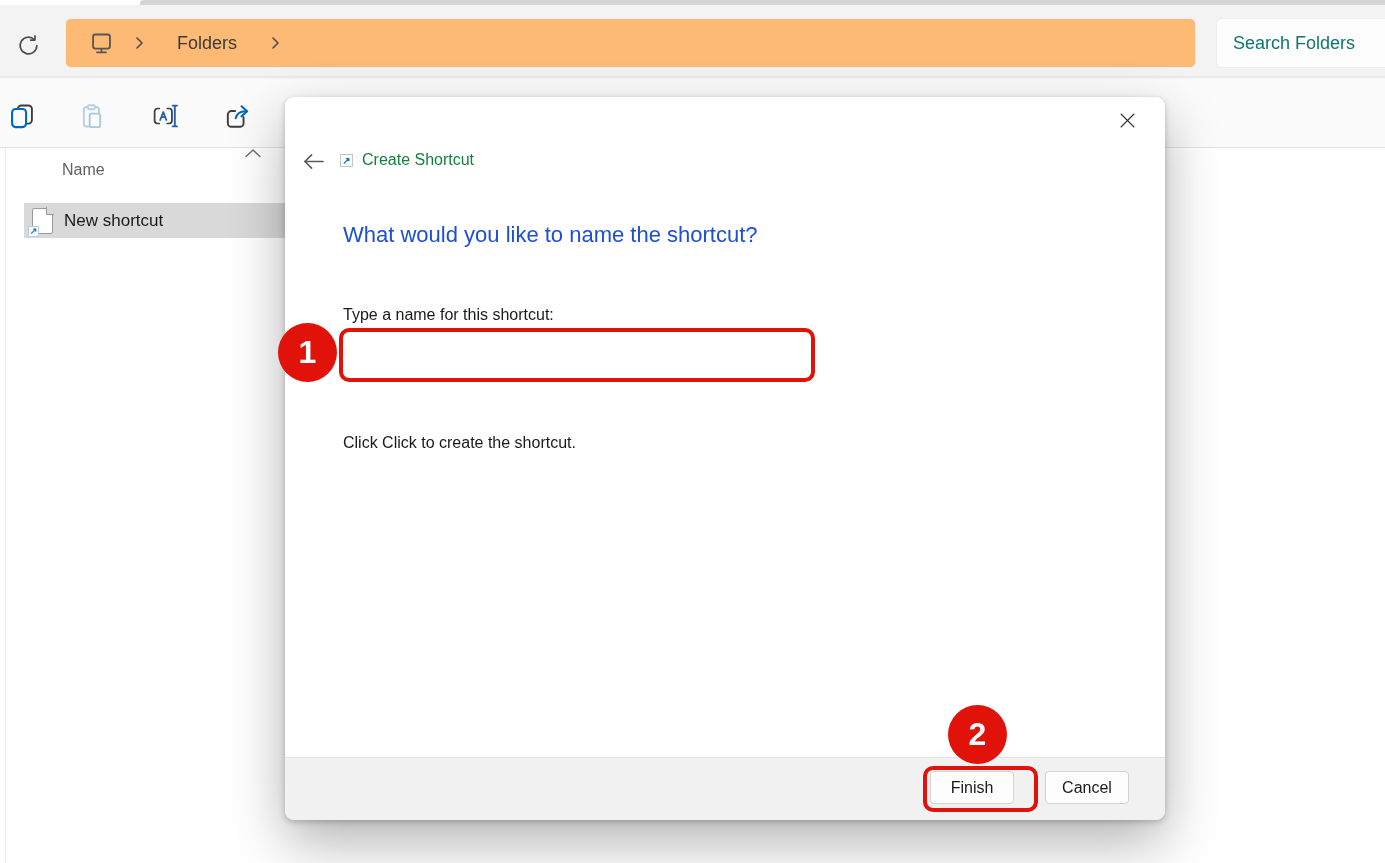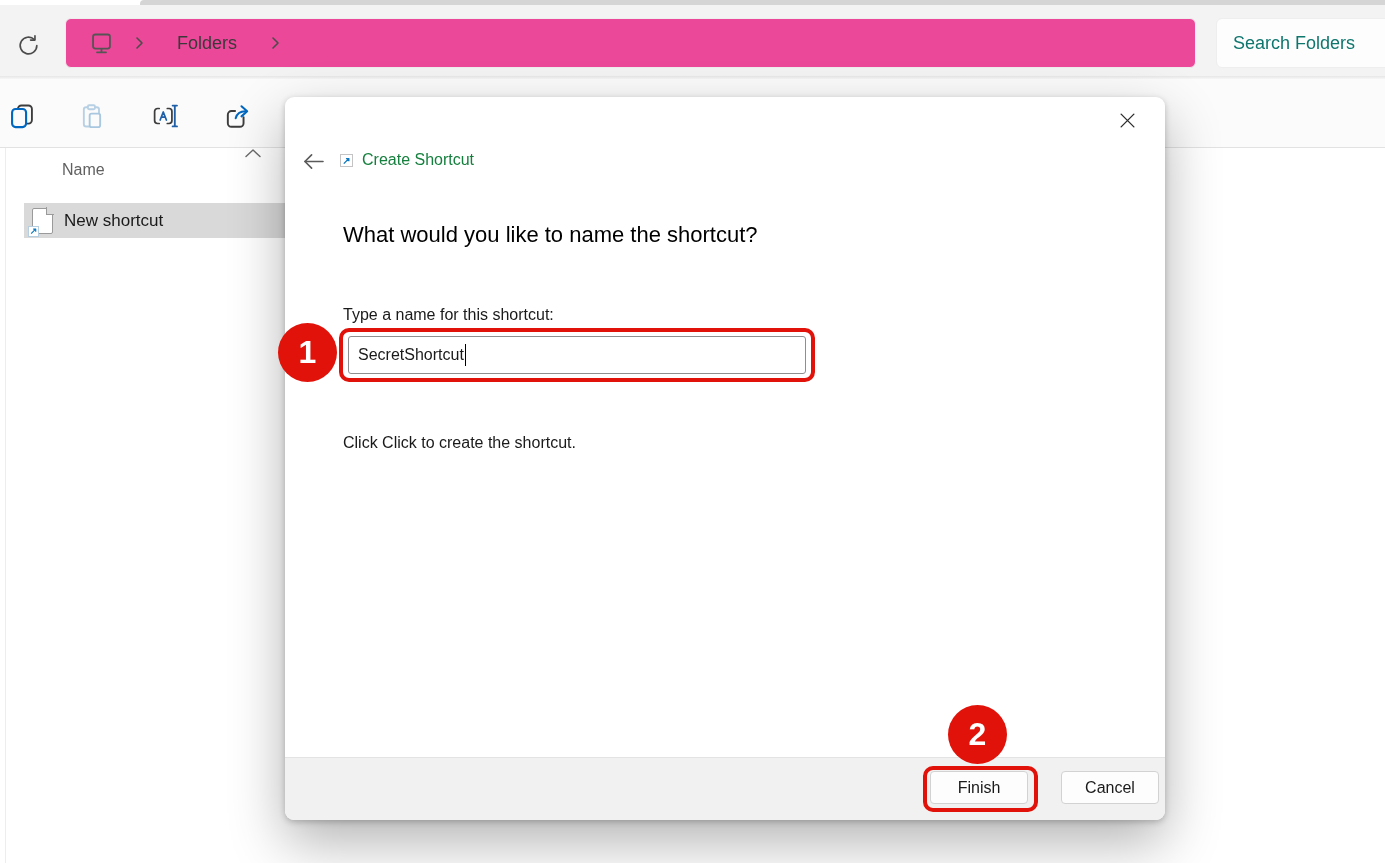--- a/index.html
+++ b/index.html
@@ -31,21 +31,21 @@
   }
   .left-edge {
     position:absolute; left:5px; top:148px; bottom:0; width:1px; background:#ededed;
   }
   .refresh-btn {
     position:absolute; left:8px; top:27px; width:40px; height:36px;
     display:flex; align-items:center; justify-content:center; border-radius:4px;
   }
   .addr-bar {
     position:absolute; left:65px; top:18px; width:1131px; height:50px;
-    background:#ec4899; border:1px solid #eeeeee; border-radius:6px;
+    background:#fdba74; border:1px solid #eeeeee; border-radius:6px;
     display:flex; align-items:center; padding-left:22px; gap:8px;
   }
   .addr-bar .crumb-txt {
     font-size:18px; color:#3a3a3a; padding:0 14px;
   }
   .chev { display:flex; align-items:center; padding:0 10px; }
   .search-box {
     position:absolute; left:1216px; top:18px; width:220px; height:50px;
     background:#fdfdfd; border:1px solid #eeeeee; border-radius:6px;
     display:flex; align-items:center; padding-left:16px;
@@ -95,21 +95,21 @@
   }
   .dlg-titlebar {
     position:absolute; left:55px; top:54px; display:flex; align-items:center; gap:9px;
   }
   .mini-shortcut-ic {
     width:13px; height:13px; background:#fff; border:1px solid #c4c4c4;
     font-size:10px; line-height:11px; color:#0b78c0; text-align:center; font-weight:bold;
   }
   .dlg-title { font-size:16px; color:#15803d; }
   .dlg-heading {
-    position:absolute; left:58px; top:125px; font-size:22px; color:#000000;
+    position:absolute; left:58px; top:125px; font-size:22px; color:#1d4ed8;
   }
   .dlg-field-label {
     position:absolute; left:58px; top:209px; font-size:16px; color:#1a1a1a;
   }
   .dlg-textbox {
     position:absolute; left:63px; top:239px; width:458px; height:38px;
     background:#fff; border:1px solid #8f8f8f; border-radius:3px;
     display:flex; align-items:center; padding-left:9px; font-size:16px; color:#1a1a1a;
   }
   .caret {
@@ -117,27 +117,27 @@
     vertical-align:middle;
   }
   .dlg-hint {
     position:absolute; left:58px; top:337px; font-size:16px; color:#1a1a1a;
   }
   .dlg-footer {
     position:absolute; left:0; right:0; bottom:0; height:63px;
     background:#f1f1f1; border-top:1px solid #e3e3e3; border-radius:0 0 9px 9px;
   }
   .btn {
-    position:absolute; top:13px; width:98px; height:33px;
+    position:absolute; top:13px; width:84px; height:33px;
     background:#fdfdfd; border:1px solid #d2d2d2; border-radius:4px;
     font-size:16px; color:#1a1a1a; font-family:"Liberation Sans", sans-serif;
     display:flex; align-items:center; justify-content:center;
   }
   .btn-finish { left:645px; }
-  .btn-cancel { left:776px; }
+  .btn-cancel { left:760px; }
   
   .anno-rect {
     position:absolute; border:4px solid #e11209; border-radius:10px; z-index:30;
     pointer-events:none;
   }
   .anno-rect-input { left:339px; top:328px; width:476px; height:54px; }
   .anno-rect-finish { left:923px; top:766px; width:115px; height:46px; }
   .anno-circle {
     position:absolute; width:59px; height:59px; border-radius:50%;
     background:#e11209; color:#fff; z-index:31;
@@ -269,24 +269,20 @@
 
     <div class="dlg-titlebar">
       <span class="mini-shortcut-ic">↗</span>
       <span class="dlg-title">Create Shortcut</span>
     </div>
 
     <div class="dlg-heading">What would you like to name the shortcut?</div>
 
     <div class="dlg-field-label">Type a name for this shortcut:</div>
 
-    <div class="dlg-textbox">
-      <span>SecretShortcut</span>
-        <span class="caret"></span>
-    </div>
 
     <div class="dlg-hint">Click Click to create the shortcut.</div>
 
     <div class="dlg-footer">
       <button class="btn btn-finish">Finish</button>
       <button class="btn btn-cancel">Cancel</button>
     </div>
   </div>
 
   <div class="anno-rect anno-rect-input"></div>

